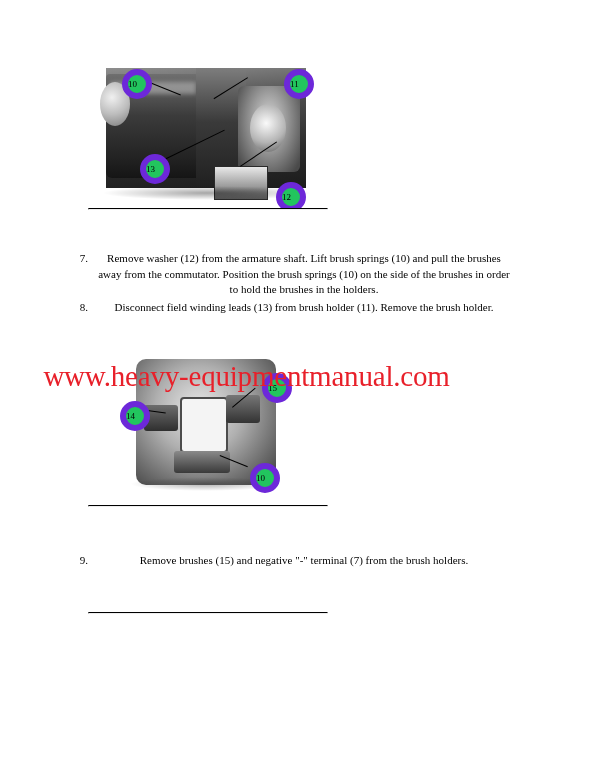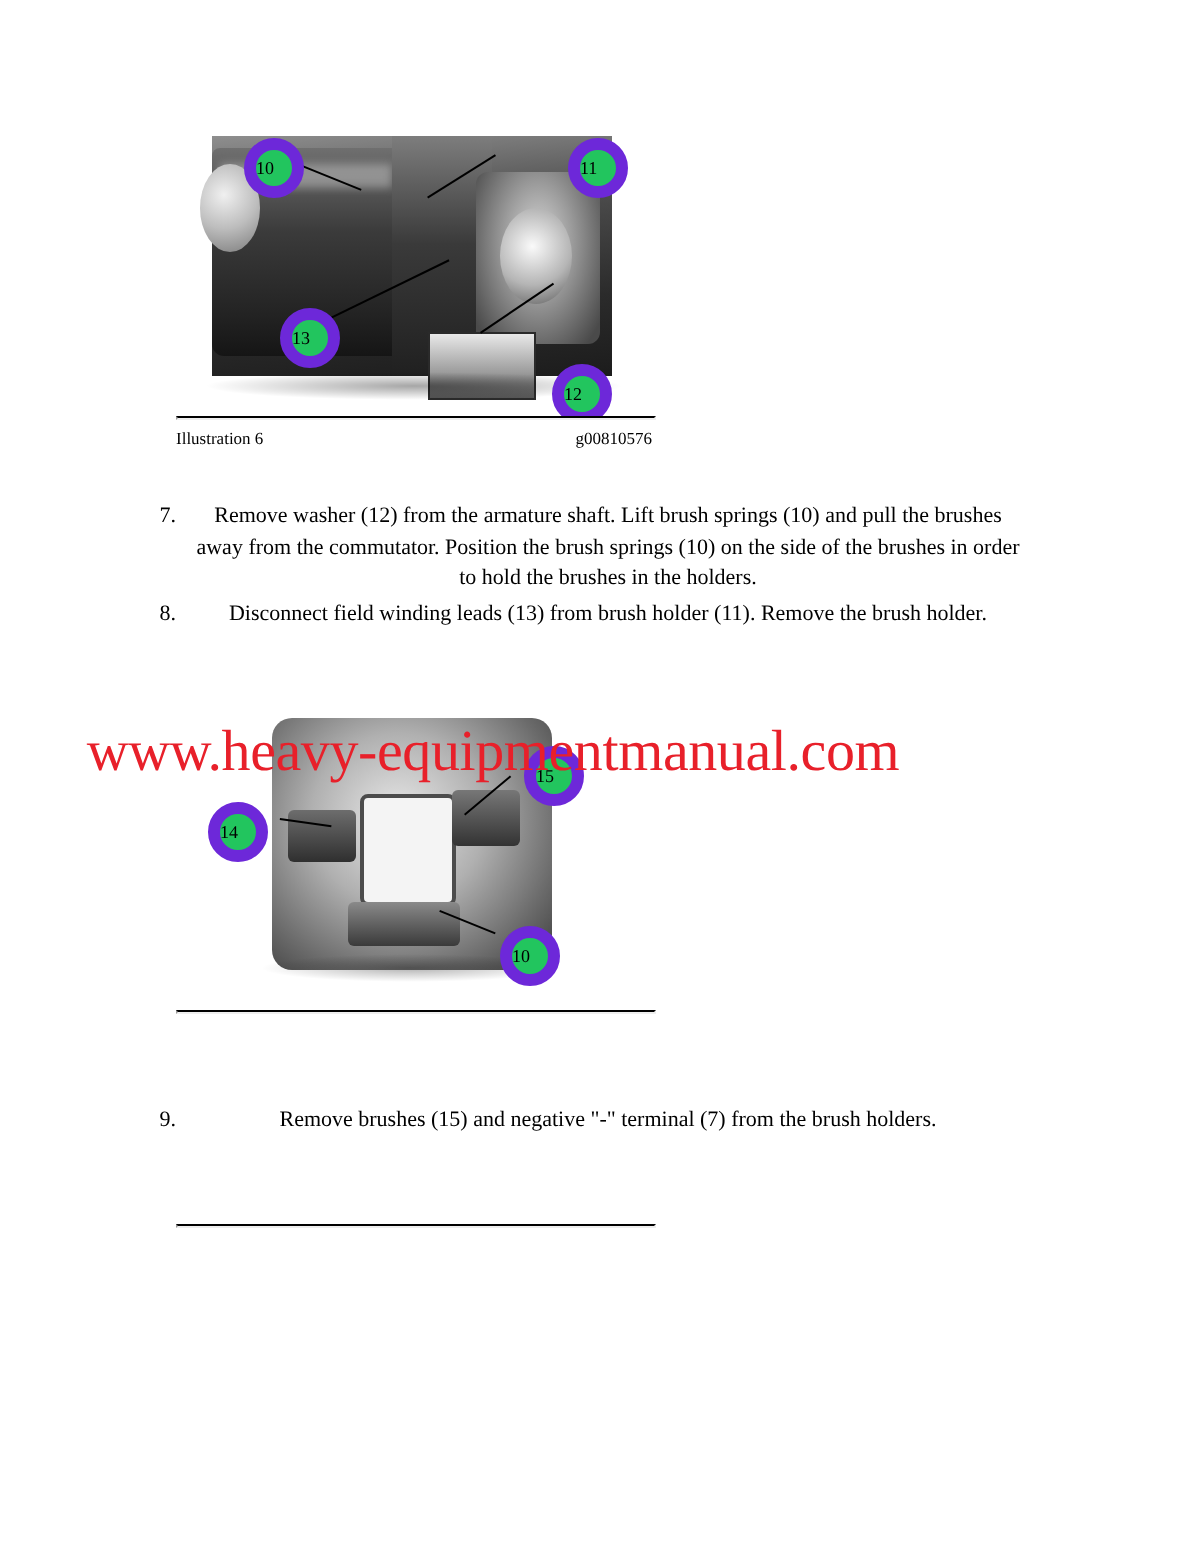--- a/index.html
+++ b/index.html
@@ -290,24 +290,20 @@
         <div class="lead" style="left:68px; top:115px; width:76px; transform: rotate(-26deg);"></div>
         <div class="lead" style="left:152px; top:118px; width:44px; transform: rotate(-34deg);"></div>
 
         <div class="callout" style="left:34px; top:21px;">10</div>
         <div class="callout" style="left:196px; top:21px;">11</div>
         <div class="callout" style="left:52px; top:106px;">13</div>
         <div class="callout" style="left:188px; top:134px;">12</div>
       </div>
     </div>
     <hr class="rule">
-    <div class="caption-row">
-      <span>Illustration 6</span>
-      <span>g00810576</span>
-    </div>
   </div>
 
   <div class="step" style="top:251px;">
     <span class="num">7.</span>
     <span class="txt">Remove washer (12) from the armature shaft. Lift brush springs (10) and pull the brushes away from the commutator. Position the brush springs (10) on the side of the brushes in order to hold the brushes in the holders.</span>
   </div>
 
   <div class="step" style="top:300px;">
     <span class="num">8.</span>
     <span class="txt">Disconnect field winding leads (13) from brush holder (11). Remove the brush holder.</span>
@@ -320,21 +316,21 @@
         <div class="hole"></div>
         <div class="armL"></div>
         <div class="armR"></div>
         <div class="armB"></div>
         <div class="shadow"></div>
 
         <div class="lead" style="left:52px; top:64px; width:26px; transform: rotate(8deg);"></div>
         <div class="lead" style="left:144px; top:62px; width:30px; transform: rotate(-40deg);"></div>
         <div class="lead" style="left:132px; top:110px; width:30px; transform: rotate(22deg);"></div>
 
-        <div class="callout" style="left:16px; top:56px;">14</div>
+        <div class="callout" style="left:32px; top:56px;">14</div>
         <div class="callout" style="left:174px; top:28px;">15</div>
         <div class="callout" style="left:162px; top:118px;">10</div>
       </div>
     </div>
     <hr class="rule">
   </div>
 
   <div class="step" style="top:553px;">
     <span class="num">9.</span>
     <span class="txt">Remove brushes (15) and negative "-" terminal (7) from the brush holders.</span>

